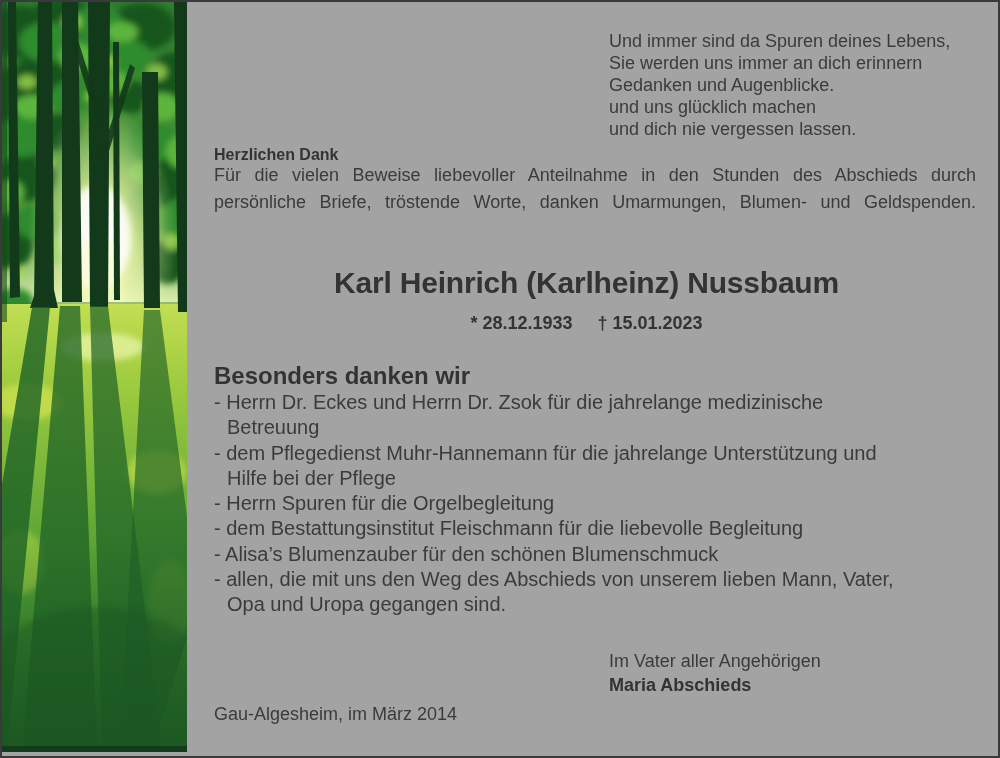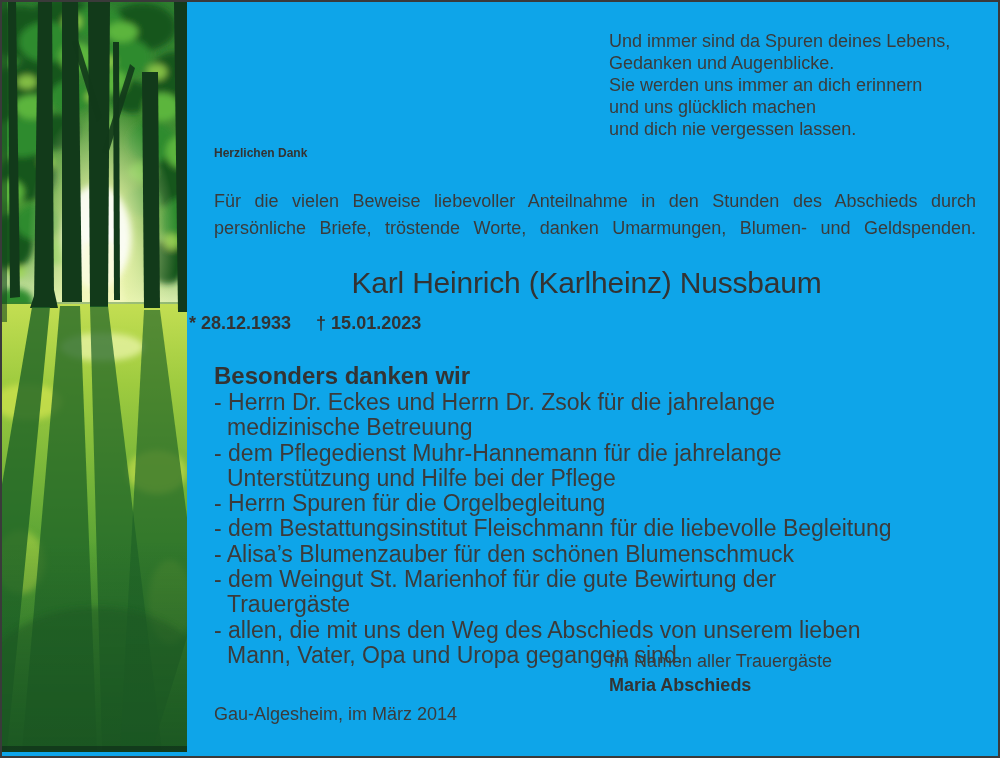--- a/index.html
+++ b/index.html
@@ -1,66 +1,66 @@
 <!DOCTYPE html>
 <html><head>
 <meta charset="utf-8">
 <style>
   html,body{margin:0;padding:0;background:#ffffff;}
   .page{
     position:relative;
     width:1000px;height:758px;
     box-sizing:border-box;
     border:2px solid #3a3a3a;
-    background:#0ea5e9;
+    background:#a3a3a3;
     font-family:"Liberation Sans","DejaVu Sans",sans-serif;
     color:#3b3b3b;
     overflow:hidden;
   }
   .photo-wrap{
     position:absolute;left:0;top:0;width:185px;height:750px;
     overflow:hidden;background:#2e7d2f;
   }
   .photo-wrap svg{display:block;}
   .text-area{
     position:absolute;left:187px;top:0;right:0;bottom:0;
   }
   .poem{
     position:absolute;left:420px;top:28px;
     font-size:18px;line-height:22px;white-space:nowrap;
   }
   .thanks-heading{
     position:absolute;left:25px;top:144px;
-    font-size:12px;font-weight:bold;color:#333333;
+    font-size:16px;font-weight:bold;color:#333333;
   }
   .intro{
-    position:absolute;left:25px;top:186px;width:762px;
+    position:absolute;left:25px;top:160px;width:762px;
     font-size:18px;line-height:27px;
   }
   .intro .jline{
     text-align:justify;
     text-align-last:justify;
   }
   .deceased-name{
     position:absolute;left:0;right:14px;top:264px;
-    text-align:center;font-size:30px;font-weight:normal;
+    text-align:center;font-size:30px;font-weight:bold;
     letter-spacing:-0.2px;color:#333333;
   }
   .dates{
     position:absolute;left:0;right:14px;top:311px;
-    display:flex;justify-content:flex-start;gap:25px;
+    display:flex;justify-content:center;gap:25px;
     font-size:18px;font-weight:bold;color:#333333;
   }
   .special-heading{
     position:absolute;left:25px;top:360px;
     font-size:24px;font-weight:bold;color:#333333;
   }
   .thanks-list{
     position:absolute;left:25px;top:388px;width:690px;
-    font-size:23px;line-height:25.3px;
+    font-size:20px;line-height:25.3px;
   }
   .thanks-item{
     padding-left:13px;text-indent:-13px;
   }
   .closing{
     position:absolute;left:420px;top:646px;
     font-size:18px;line-height:26px;
   }
   .signature{
     position:absolute;left:420px;top:673px;
@@ -204,22 +204,22 @@
       <rect x="0" y="540" width="185" height="210" fill="url(#gBottom)"></rect>
       <ellipse cx="95" cy="700" rx="125" ry="95" fill="#1a5522" opacity="0.45" filter="url(#soft)"></ellipse>
       <rect x="0" y="744" width="185" height="6" fill="#10301a" opacity="0.7"></rect>
     </svg>
   </div>
 
   <div class="text-area">
 
     <div class="poem">
       <div>Und immer sind da Spuren deines Lebens,</div>
+      <div>Sie werden uns immer an dich erinnern</div>
       <div>Gedanken und Augenblicke.</div>
-      <div>Sie werden uns immer an dich erinnern</div>
       <div>und uns glücklich machen</div>
       <div>und dich nie vergessen lassen.</div>
     </div>
 
     <div class="thanks-heading">Herzlichen Dank</div>
 
     <div class="intro">
       <div class="jline">Für die vielen Beweise liebevoller Anteilnahme in den Stunden des Abschieds durch</div>
       <div class="jline">persönliche Briefe, tröstende Worte, danken Umarmungen, Blumen- und Geldspenden.</div>
     </div>
@@ -232,22 +232,21 @@
     </div>
 
     <div class="special-heading">Besonders danken wir</div>
 
     <div class="thanks-list">
       <div class="thanks-item">- Herrn Dr. Eckes und Herrn Dr. Zsok für die jahrelange medizinische Betreuung</div>
       <div class="thanks-item">- dem Pflegedienst Muhr-Hannemann für die jahrelange Unterstützung und Hilfe bei der Pflege</div>
       <div class="thanks-item">- Herrn Spuren für die Orgelbegleitung</div>
       <div class="thanks-item">- dem Bestattungsinstitut Fleischmann für die liebevolle Begleitung</div>
       <div class="thanks-item">- Alisa’s Blumenzauber für den schönen Blumenschmuck</div>
-      <div class="thanks-item">- dem Weingut St. Marienhof für die gute Bewirtung der Trauergäste</div>
       <div class="thanks-item">- allen, die mit uns den Weg des Abschieds von unserem lieben Mann, Vater, Opa und Uropa gegangen sind.</div>
     </div>
 
-    <div class="closing">Im Namen aller Trauergäste</div>
+    <div class="closing">Im Vater aller Angehörigen</div>
     <div class="signature">Maria Abschieds</div>
     <div class="place-date">Gau-Algesheim, im März 2014</div>
 
   </div>
 </div>
 
 </body></html>

